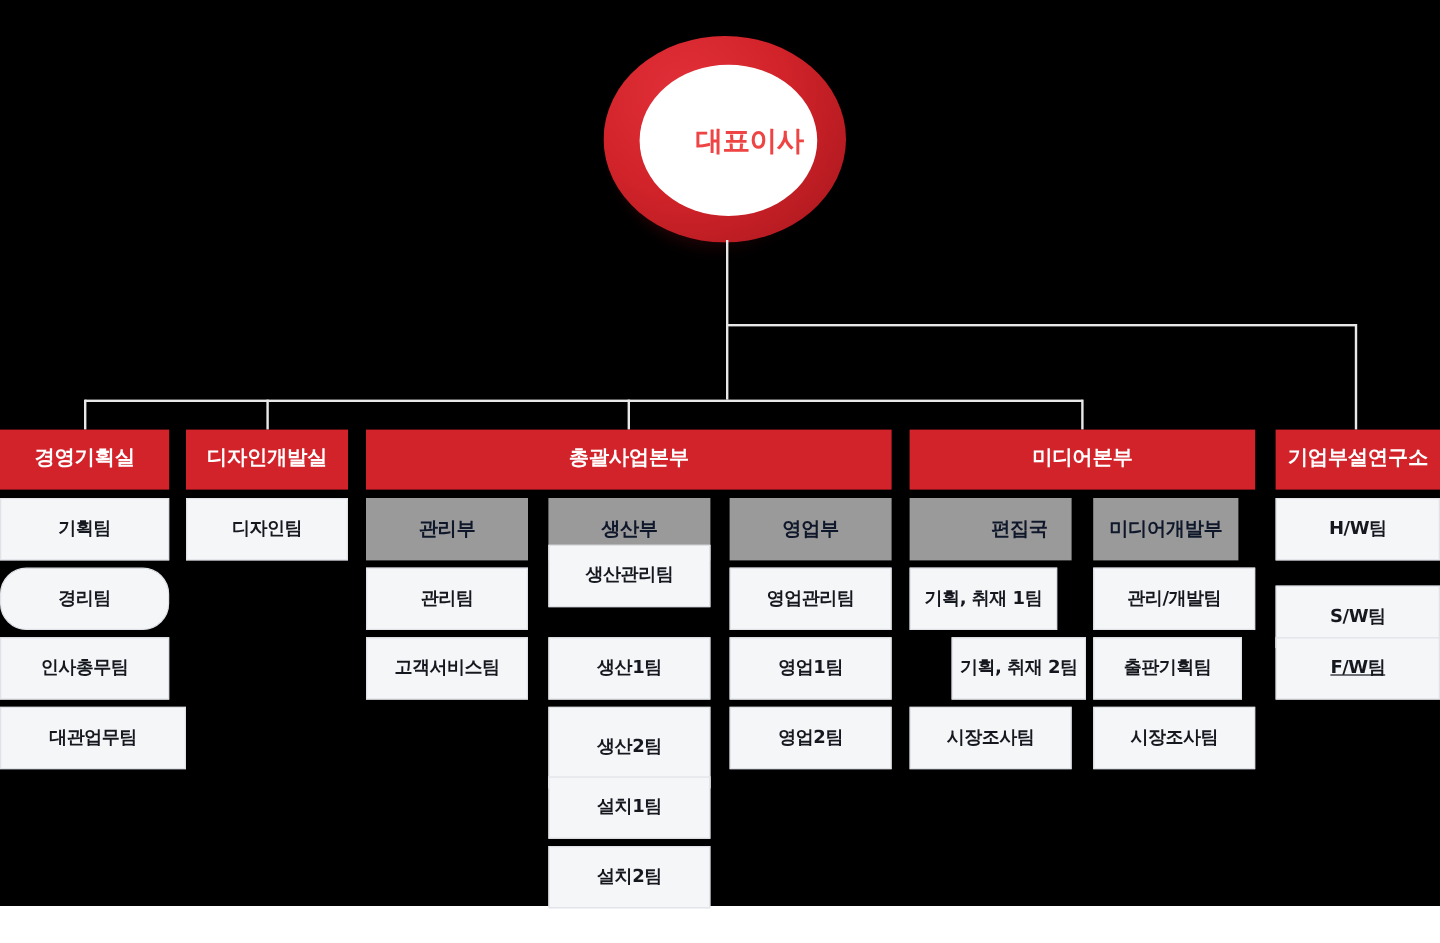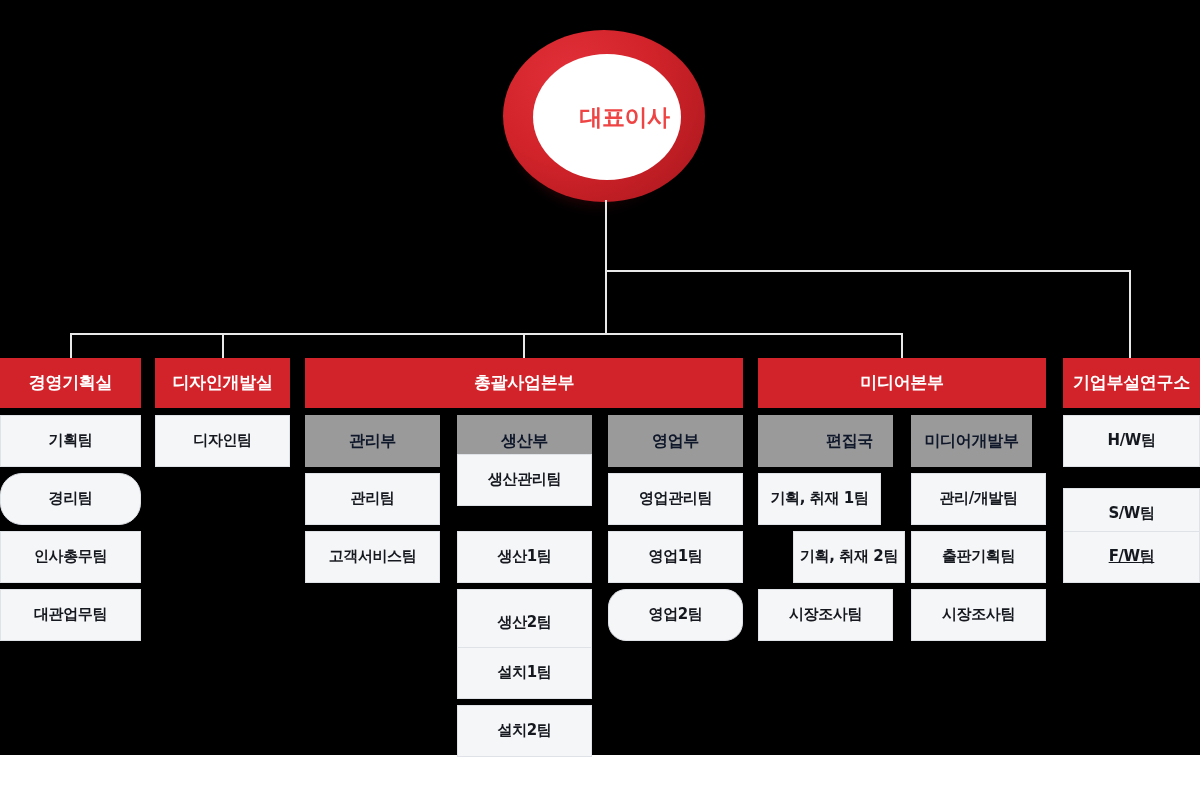--- a/index.html
+++ b/index.html
@@ -141,44 +141,44 @@
       <div class="line line-v" style="left: 221.5px; top: 333px; height: 25px;"></div>
       <div class="line line-v" style="left: 523px; top: 333px; height: 25px;"></div>
       <div class="line line-v" style="left: 901px; top: 333px; height: 25px;"></div>
     </div>
 
   <div id="boxes">
       <div class="box box-div" style="left: 0px; top: 358px; width: 141px; height: 50px;">경영기획실</div>
       <div class="box box-team" style="left: 0px; top: 415px; width: 141px; height: 52px;">기획팀</div>
       <div class="box box-team" style="left: 0px; top: 473px; width: 141px; height: 52px; border-radius: 22px;">경리팀</div>
       <div class="box box-team" style="left: 0px; top: 531px; width: 141px; height: 52px;">인사총무팀</div>
-      <div class="box box-team" style="left: 0px; top: 589px; width: 141px; height: 52px;">대관업무팀</div>
+      <div class="box box-team" style="left: 0px; top: 589px; width: 155px; height: 52px;">대관업무팀</div>
       <div class="box box-div" style="left: 155px; top: 358px; width: 135px; height: 50px;">디자인개발실</div>
       <div class="box box-team" style="left: 155px; top: 415px; width: 135px; height: 52px;">디자인팀</div>
       <div class="box box-div" style="left: 305px; top: 358px; width: 438px; height: 50px;">총괄사업본부</div>
       <div class="box box-sub" style="left: 305px; top: 415px; width: 135px; height: 52px;">관리부</div>
       <div class="box box-team" style="left: 305px; top: 473px; width: 135px; height: 52px;">관리팀</div>
       <div class="box box-team" style="left: 305px; top: 531px; width: 135px; height: 52px;">고객서비스팀</div>
       <div class="box box-sub" style="left: 457px; top: 415px; width: 135px; height: 52px;">생산부</div>
       <div class="box box-team" style="left: 457px; top: 454px; width: 135px; height: 52px; font-family: Liberation Serif, serif;">생산관리팀</div>
       <div class="box box-team" style="left: 457px; top: 531px; width: 135px; height: 52px;">생산1팀</div>
       <div class="box box-team" style="left: 457px; top: 589px; width: 135px; height: 68px; text-align: right;">생산2팀</div>
       <div class="box box-team" style="left: 457px; top: 647px; width: 135px; height: 52px;">설치1팀</div>
       <div class="box box-team" style="left: 457px; top: 705px; width: 135px; height: 52px;">설치2팀</div>
       <div class="box box-sub" style="left: 608px; top: 415px; width: 135px; height: 52px;">영업부</div>
       <div class="box box-team" style="left: 608px; top: 473px; width: 135px; height: 52px;">영업관리팀</div>
       <div class="box box-team" style="left: 608px; top: 531px; width: 135px; height: 52px;">영업1팀</div>
-      <div class="box box-team" style="left: 608px; top: 589px; width: 135px; height: 52px; border-radius: 18px;">영업2팀</div>
+      <div class="box box-team" style="left: 608px; top: 589px; width: 135px; height: 52px;">영업2팀</div>
       <div class="box box-div" style="left: 758px; top: 358px; width: 288px; height: 50px;">미디어본부</div>
       <div class="box box-sub" style="left: 758px; top: 415px; width: 135px; height: 52px; padding-left: 48px;">편집국</div>
       <div class="box box-team" style="left: 758px; top: 473px; width: 123px; height: 52px;">기획, 취재 1팀</div>
       <div class="box box-team" style="left: 772px; top: 531px; width: 112px; height: 52px; margin-left: 21px;">기획, 취재 2팀</div>
       <div class="box box-team" style="left: 758px; top: 589px; width: 135px; height: 52px;">시장조사팀</div>
       <div class="box box-sub" style="left: 911px; top: 415px; width: 121px; height: 52px;">미디어개발부</div>
       <div class="box box-team" style="left: 911px; top: 473px; width: 135px; height: 52px;">관리/개발팀</div>
-      <div class="box box-team" style="left: 911px; top: 531px; width: 135px; height: 52px;">출판기획팀</div>
+      <div class="box box-team" style="left: 911px; top: 531px; width: 124px; height: 52px;">출판기획팀</div>
       <div class="box box-team" style="left: 911px; top: 589px; width: 135px; height: 52px;">시장조사팀</div>
       <div class="box box-div" style="left: 1063px; top: 358px; width: 137px; height: 50px; text-align: center;">기업부설연구소</div>
       <div class="box box-team" style="left: 1063px; top: 415px; width: 137px; height: 52px;">H/W팀</div>
       <div class="box box-team" style="left: 1063px; top: 488px; width: 137px; height: 52px;">S/W팀</div>
       <div class="box box-team" style="left: 1063px; top: 531px; width: 137px; height: 52px; text-decoration: underline;">F/W팀</div>
     </div>
 </div>
 
 </body></html>

